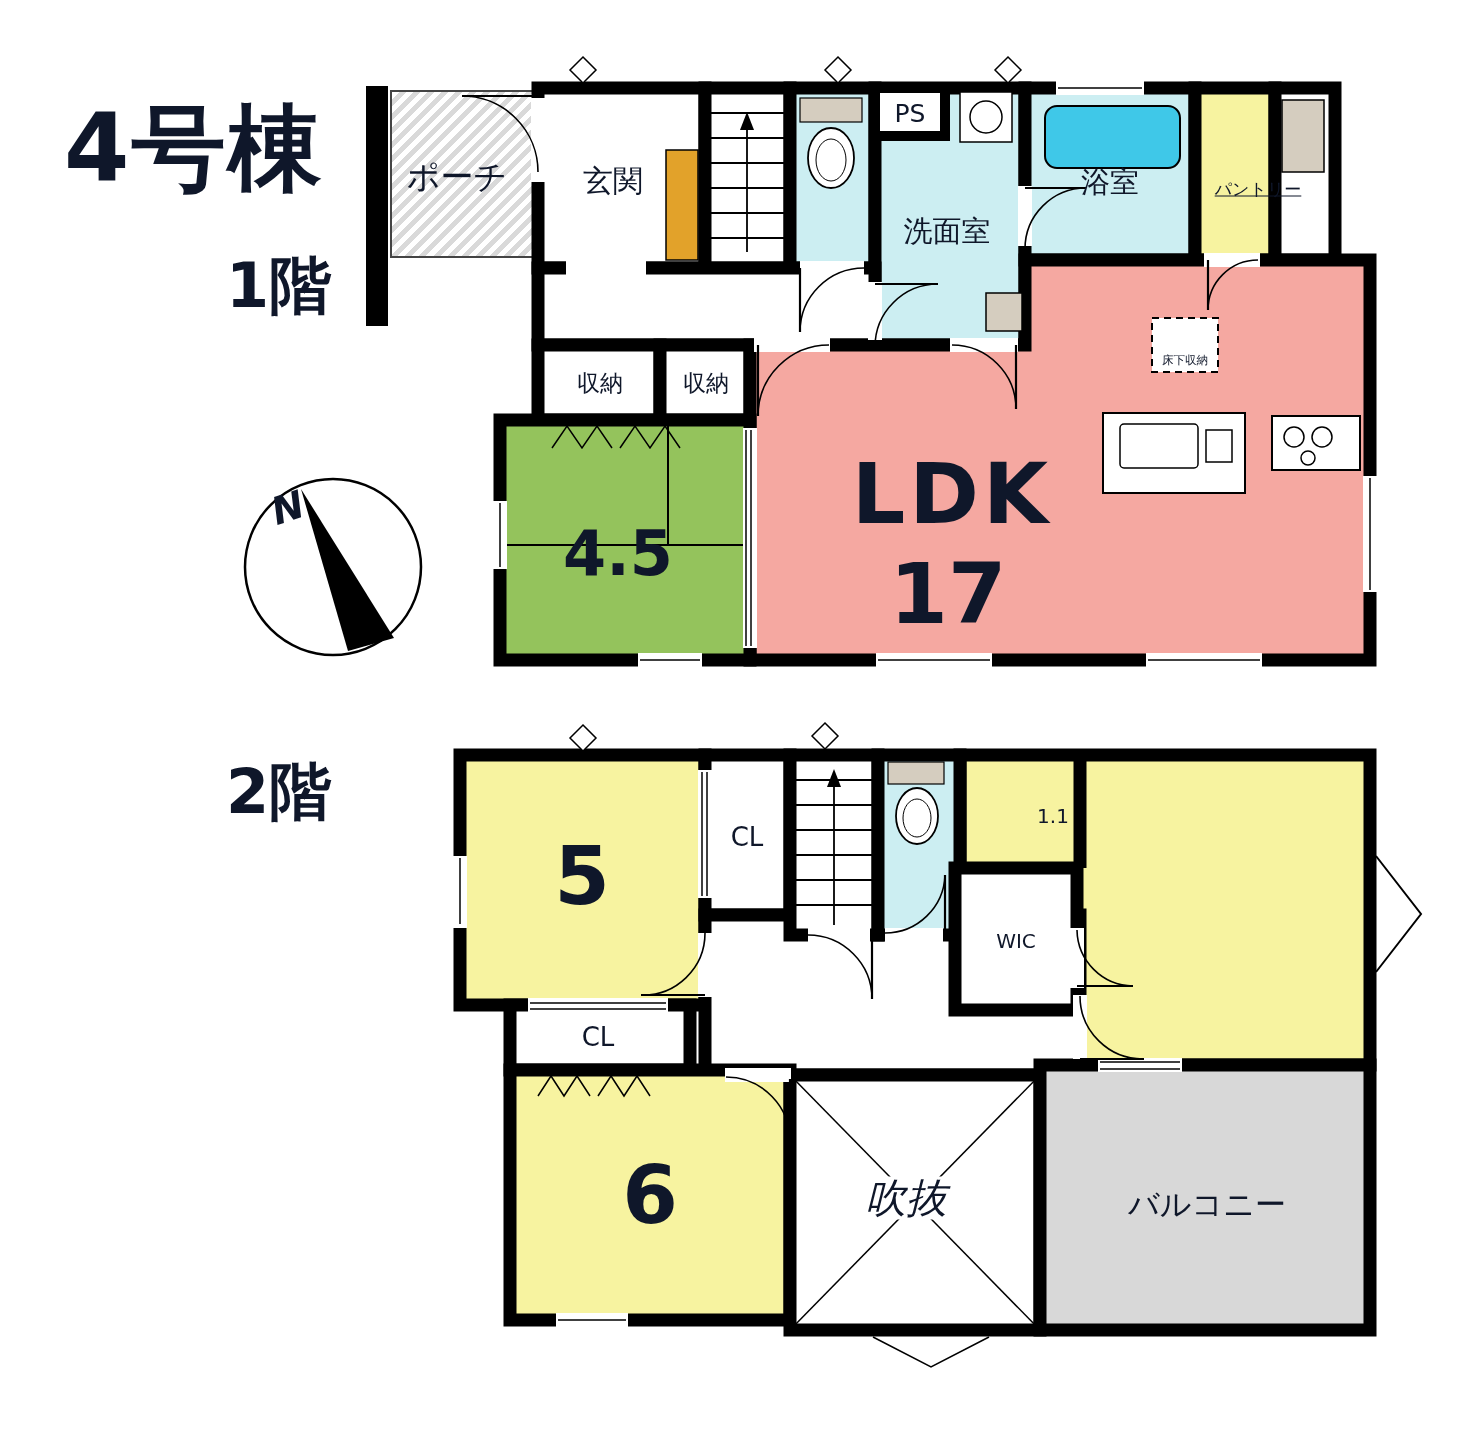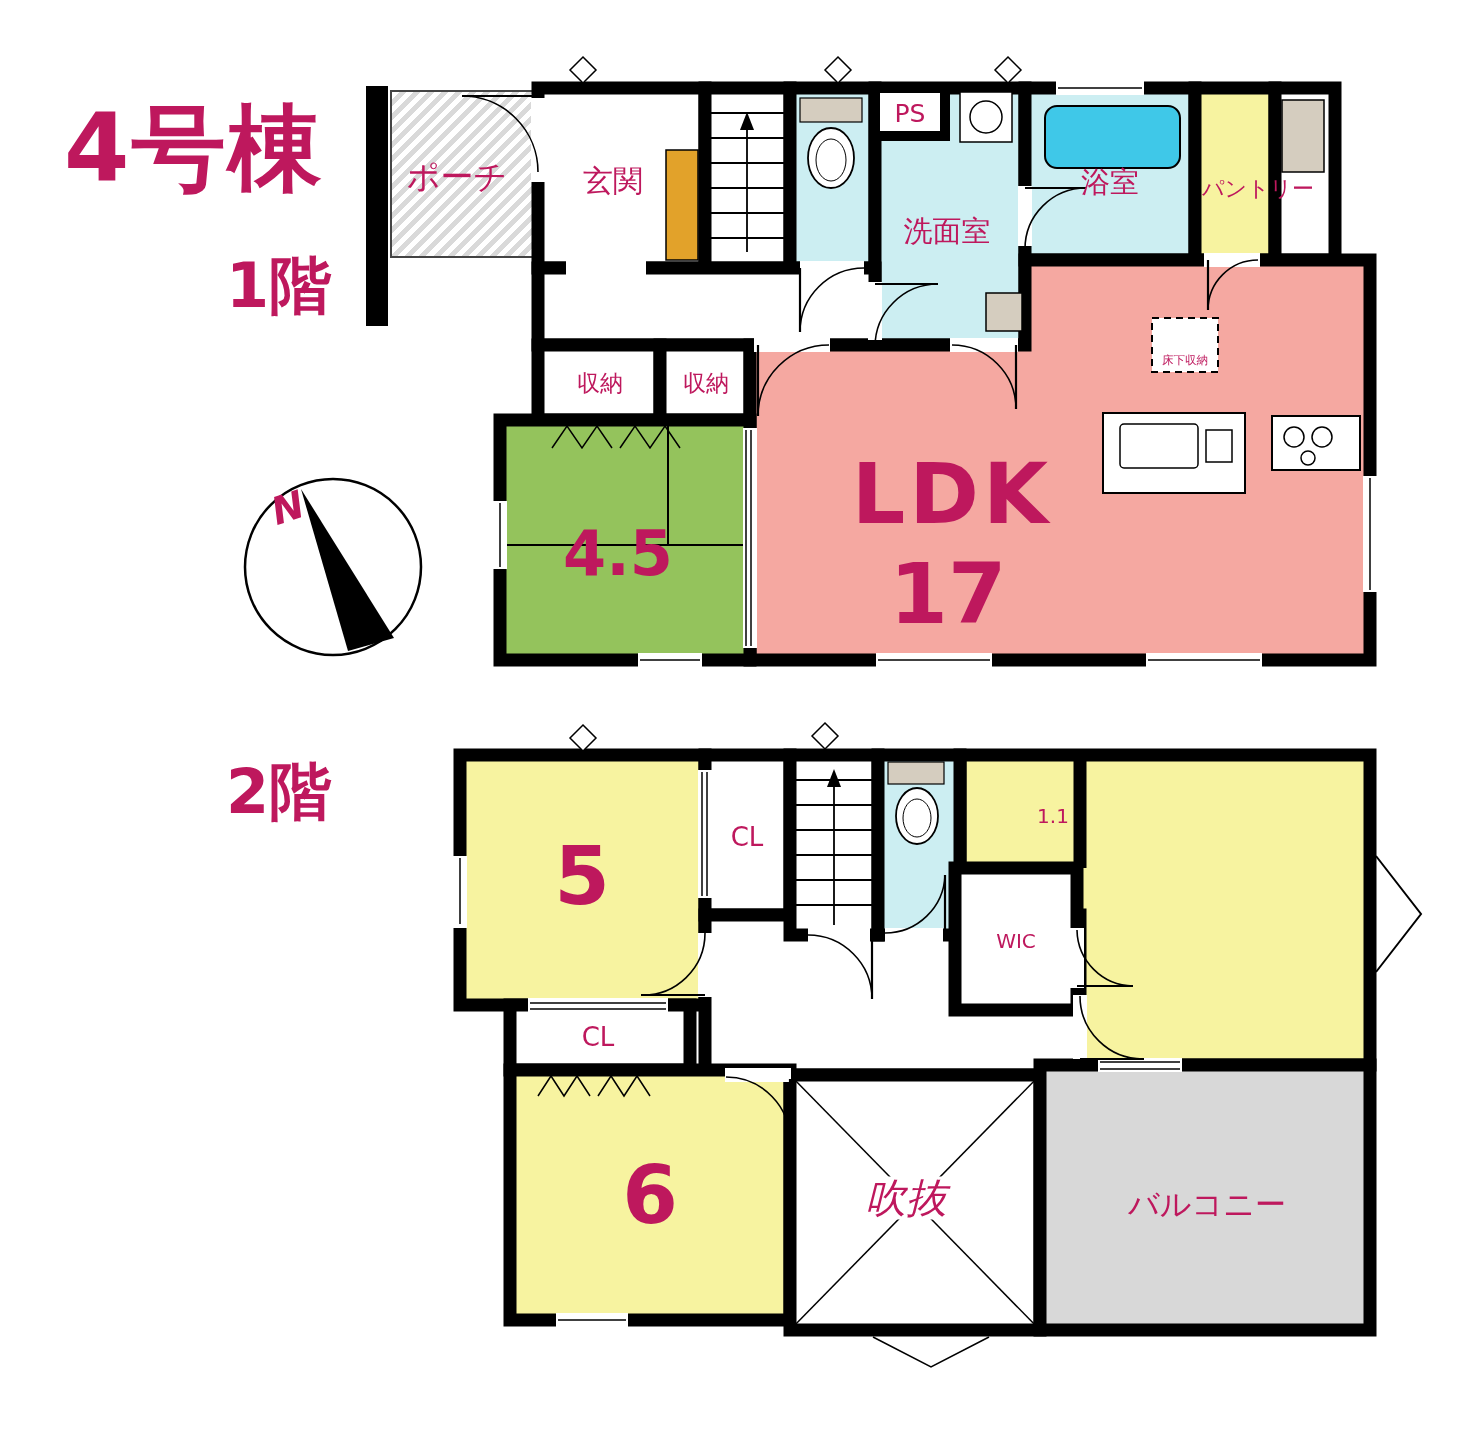--- a/index.html
+++ b/index.html
@@ -1,17 +1,17 @@
 <!DOCTYPE html>
 <html><head>
 <meta charset="utf-8">
 <style>
   html,body{margin:0;padding:0;background:#fff;}
   .canvas{position:relative;width:1479px;height:1443px;background:#fff;overflow:hidden;
-          font-family:"DejaVu Sans","Liberation Sans",sans-serif;color:#be185d;}
+          font-family:"DejaVu Sans","Liberation Sans",sans-serif;color:#0f172a;}
   .plan{position:absolute;left:0;top:0;}
   .lbl{position:absolute;transform:translate(-50%,-50%);white-space:nowrap;font-weight:500;line-height:1;}
   .num{font-weight:600;}
   .bg-white{background:#fff;padding:1px 4px;}
   .hatch{position:absolute;left:390px;top:90px;width:146px;height:168px;
          background:repeating-linear-gradient(135deg,#ffffff 0 5px,#d9d9d9 5px 10px);
          border:2px solid #444;box-sizing:border-box;}
   .title-main{position:absolute;left:64px;top:86px;font-size:94px;font-weight:900;letter-spacing:2px;}
   .title-sub1{position:absolute;left:226px;top:244px;font-size:62px;font-weight:800;}
   .title-sub2{position:absolute;left:226px;top:750px;font-size:62px;font-weight:800;}
@@ -266,21 +266,21 @@
   <div class="title-bar"></div>
   <div class="title-sub1">1階</div>
   <div class="title-sub2">2階</div>
   <div class="north">N</div>
 
   <div class="lbl" style="left:457px;top:176px;font-size:33px;">ポーチ</div>
   <div class="lbl" style="left:613px;top:181px;font-size:30px;">玄関</div>
   <div class="lbl" style="left:910px;top:113px;font-size:25px;">PS</div>
   <div class="lbl" style="left:947px;top:231px;font-size:29px;">洗面室</div>
   <div class="lbl" style="left:1110px;top:182px;font-size:29px;">浴室</div>
-  <div class="lbl" style="left:1258px;top:189px;font-size:22px;">パントリー</div>
+  <div class="lbl" style="left:1258px;top:189px;font-size:17px;text-decoration:underline;">パントリー</div>
   <div class="lbl" style="left:1185px;top:361px;font-size:11.5px;">床下収納</div>
   <div class="lbl" style="left:600px;top:383px;font-size:23px;">収納</div>
   <div class="lbl" style="left:706px;top:383px;font-size:23px;">収納</div>
   <div class="lbl num" style="left:618px;top:554px;font-size:62px;">4.5</div>
   <div class="lbl num" style="left:952px;top:494px;font-size:84px;letter-spacing:4px;">LDK</div>
   <div class="lbl num" style="left:948px;top:594px;font-size:84px;">17</div>
 
   <div class="lbl num" style="left:582px;top:877px;font-size:80px;">5</div>
   <div class="lbl" style="left:747px;top:837px;font-size:26px;">CL</div>
   <div class="lbl" style="left:1014px;top:816px;font-size:20px;margin-left:39px;">1.1</div>

